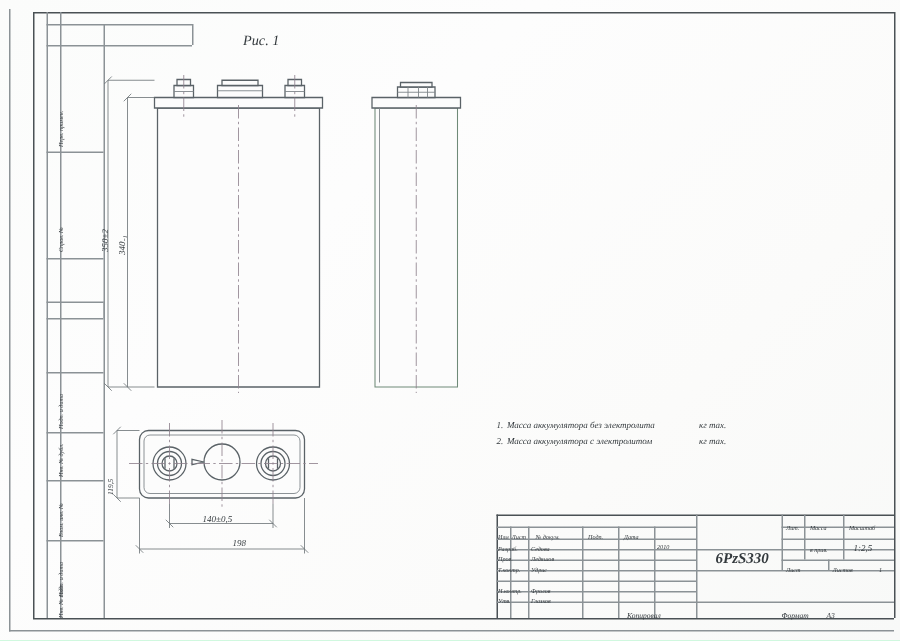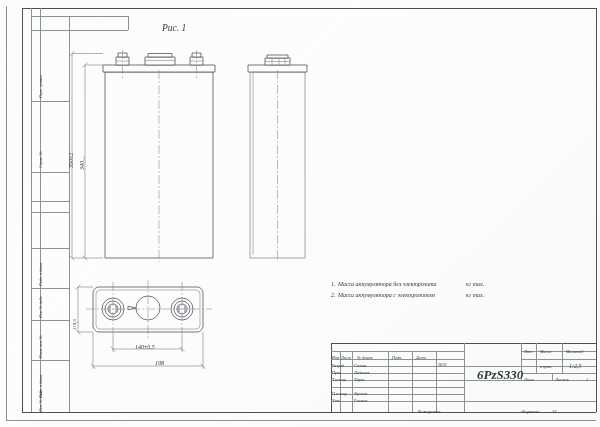--- a/index.html
+++ b/index.html
@@ -41,21 +41,21 @@
     font-style: italic;
     color: #33393d;
     white-space: nowrap;
     transform-origin: 0 0;
     transform: rotate(-90deg);
     line-height: 1;
   }
   .tiny { font-size: 4.1px; }
   .xs   { font-size: 5px; }
   .sm   { font-size: 6px; }
-  .md   { font-size: 13px; }
+  .md   { font-size: 10px; }
   .lg   { font-size: 9.5px; }
   .bold { font-weight: bold; }
 
   
   svg.draw { position: absolute; left: 0; top: 0; width: 600px; height: 427px; pointer-events: none; }
   svg.draw * { vector-effect: non-scaling-stroke; }
 
   .edge      { fill: none; stroke: #5a6267; stroke-width: 0.85; }
   .edgefaint { fill: none; stroke: #7f868a; stroke-width: 0.6; }
   .dimline   { fill: none; stroke: #6d7478; stroke-width: 0.55; }

